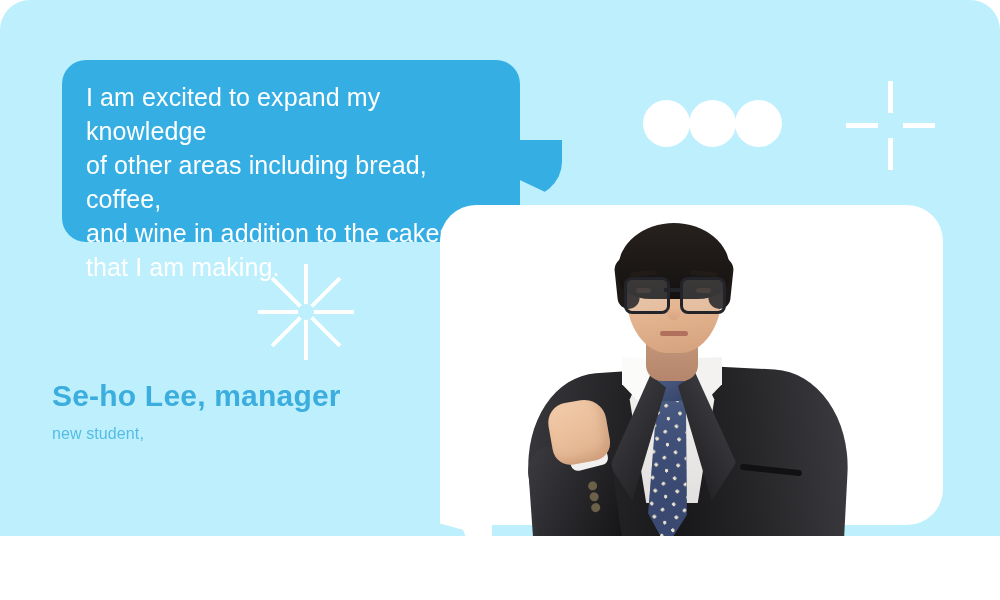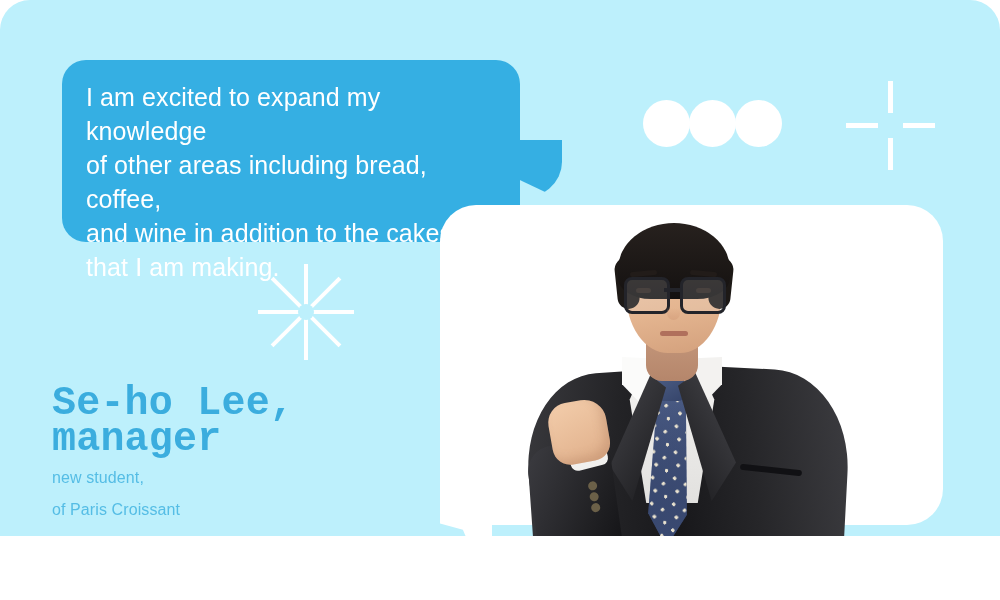--- a/index.html
+++ b/index.html
@@ -375,26 +375,25 @@
 
   
   .attribution {
     position: absolute;
     left: 52px;
     top: 378px;
     width: 360px;
   }
   .attrib-name {
     color: #3badde;
-    font-size: 40px;
+    font-size: 30px;
     font-weight: 700;
     line-height: 36px;
     letter-spacing: 0.2px;
-    margin: 8px 0 4px 0;
-    font-family: Liberation Mono, monospace;
+    margin: 0 0 4px 0;
   }
   .attrib-lines {
     color: #55bde5;
     font-size: 16px;
     font-weight: 400;
     line-height: 32px;
     letter-spacing: 0.1px;
     margin: 0;
   }
   .attrib-lines .ln { display: block; }
@@ -470,18 +469,17 @@
         <i></i>
         <i></i>
         <i></i>
       </div>
     </div>
 
     <div class="attribution">
       <div class="attrib-name">Se-ho Lee,  manager</div>
       <div class="attrib-lines">
         <span class="ln">new student,</span>
-        <span class="ln">of Paris Croissant</span>
       </div>
     </div>
 
   </div>
 </div>
 
 </body></html>

